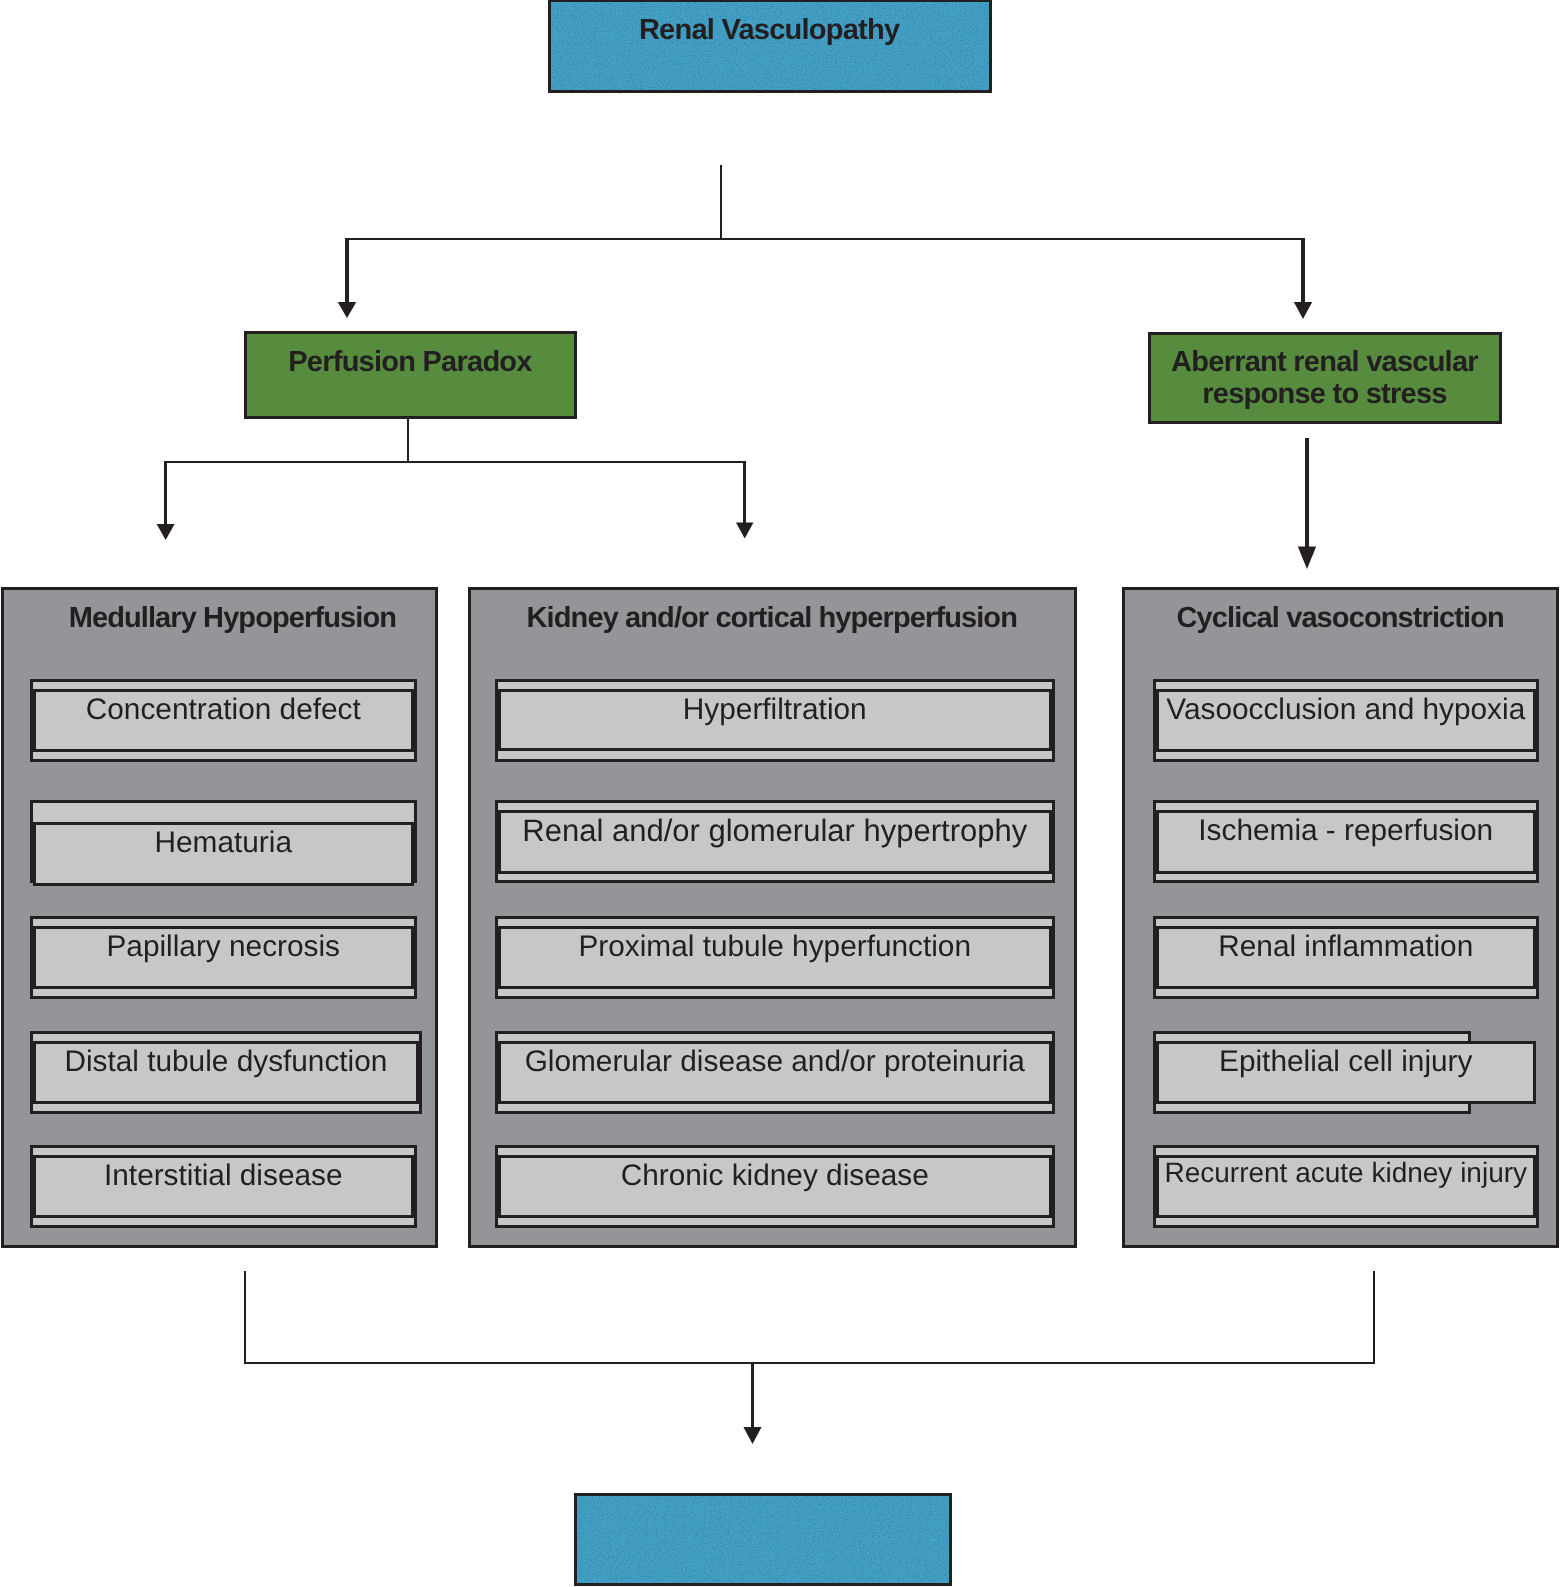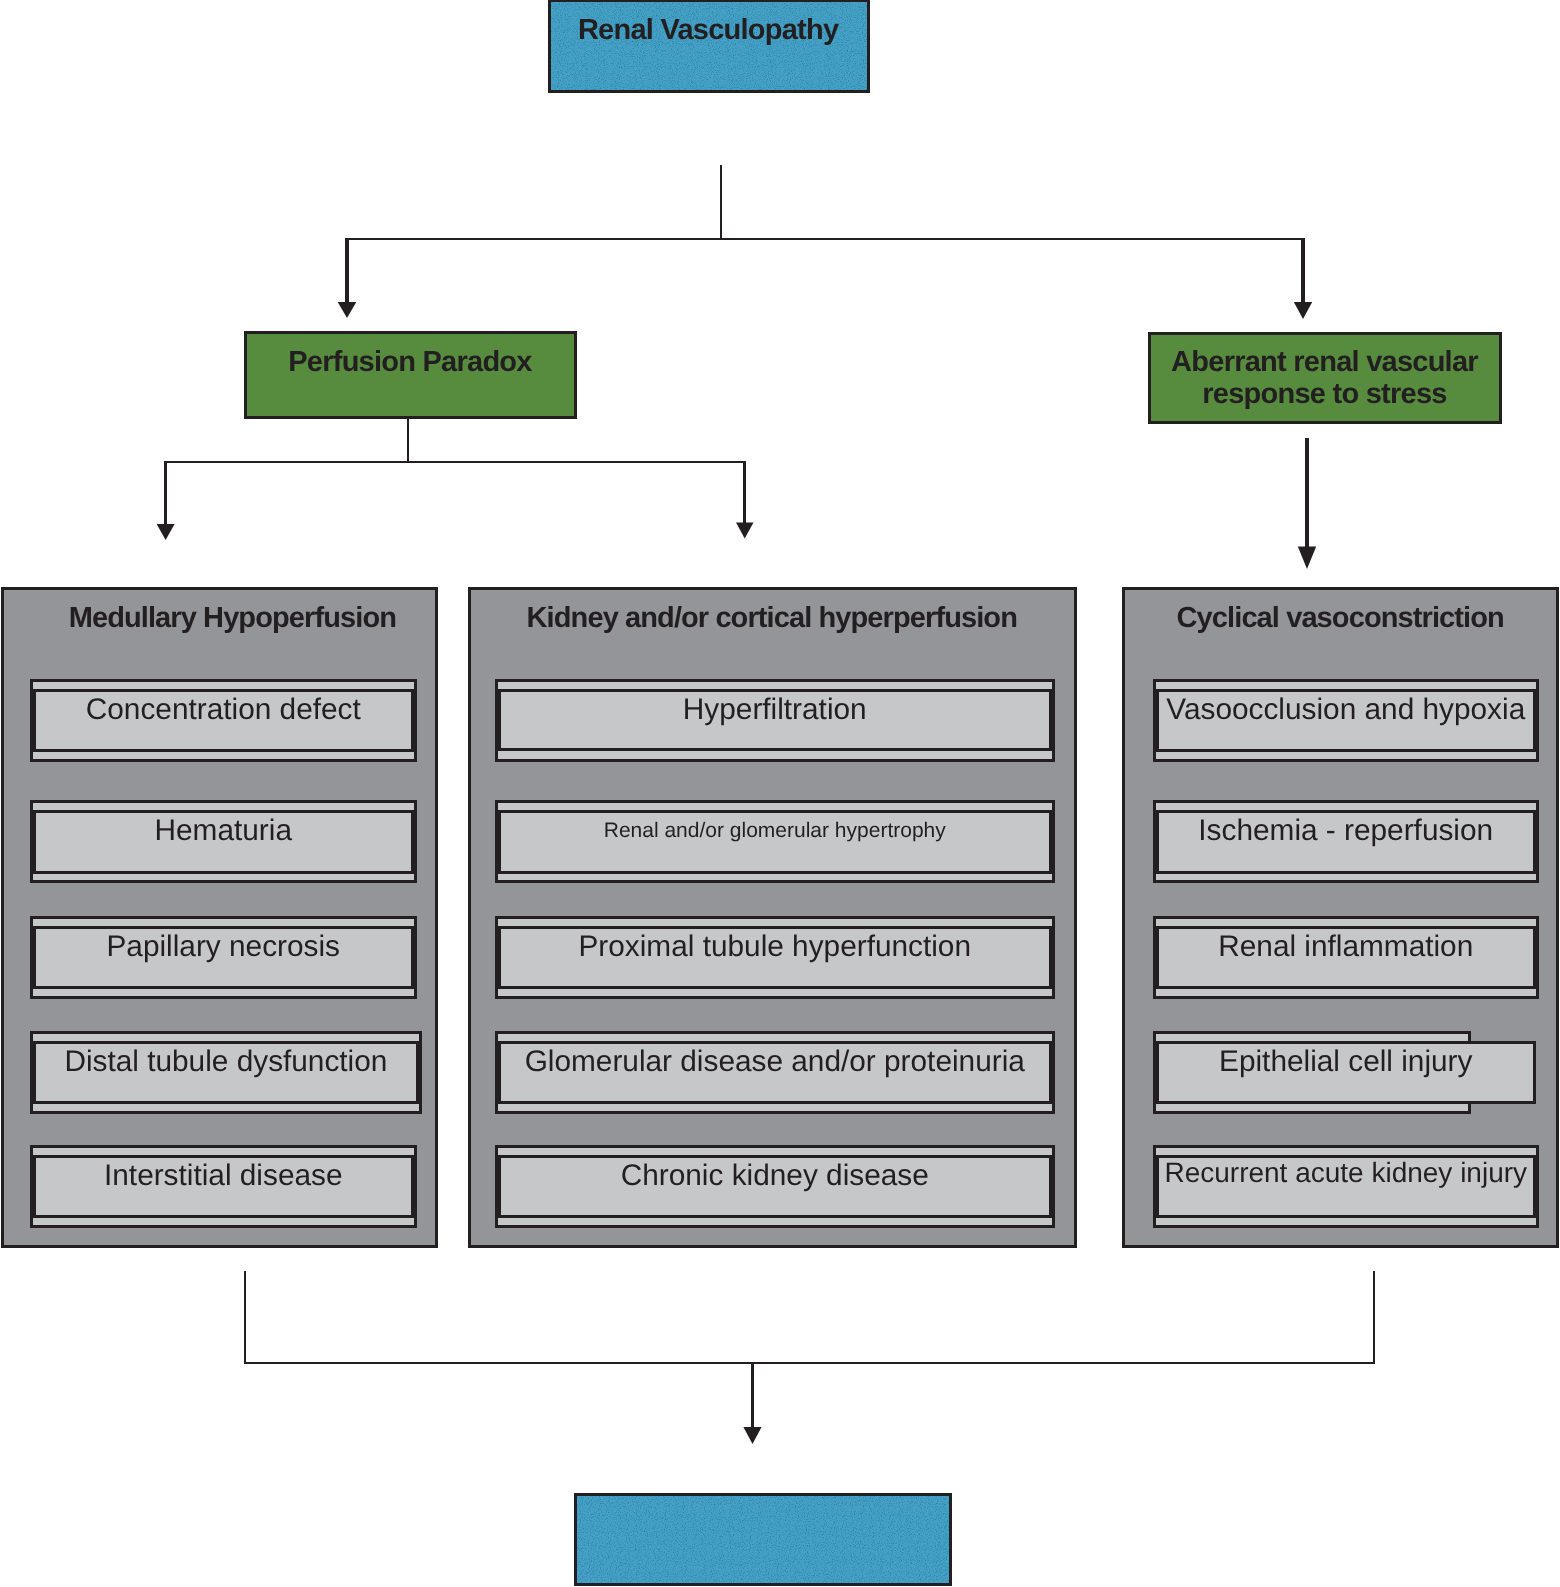--- a/index.html
+++ b/index.html
@@ -36,21 +36,21 @@
   .itembox .inner .lbl{position:absolute;left:0;width:100%;text-align:center;
                        white-space:nowrap;}
   svg.arrows{position:absolute;left:0;top:0;width:1560px;height:1587px;
              overflow:visible;pointer-events:none;}
 </style>
 </head>
 <body>
 
 <div id="stage">
 
-  <div class="abs teal" style="left:547.5px;top:-0.8px;width:322px;height:93.6px;">
+  <div class="abs teal" style="left:547.5px;top:-0.8px;width:444px;height:93.6px;">
     <svg class="noise" viewBox="0 0 378 91" preserveAspectRatio="none">
       <filter id="n1" x="0" y="0" width="100%" height="100%" color-interpolation-filters="sRGB">
         <feTurbulence type="fractalNoise" baseFrequency="0.88 0.88" numOctaves="2" seed="7" result="t"></feTurbulence>
         <feColorMatrix in="t" type="matrix" values="0 0 0 0 0.10  0 0 0 0 0.40  0 0 0 0 0.55  0 0 1.5 0 -0.70"></feColorMatrix>
       </filter>
       <rect width="378" height="91" filter="url(#n1)"></rect>
     </svg>
     <div class="lbl" style="top:14.2px;font-size:29px;line-height:29px;">Renal Vasculopathy</div>
   </div>
 
@@ -75,21 +75,21 @@
     <div class="panel-title" style="top:13.8px;font-size:29px;line-height:29px;">Cyclical vasoconstriction</div>
   </div>
 
   <div id="items">
       <div class="abs itembox" style="left: 30px; top: 678.6px; width: 386.7px; height: 83.4px;">
         <div class="inner" style="left: -0.5px; top: 7px; width: 381.5px; height: 63.5px;">
           <div class="lbl" style="top: 3.3px; font-size: 29.8px; line-height: 29.8px;">Concentration defect</div>
         </div>
       </div>
       <div class="abs itembox" style="left: 30px; top: 800px; width: 386.7px; height: 83.4px;">
-        <div class="inner" style="left: -0.5px; top: 7px; width: 381.5px; height: 63.5px;">
+        <div class="inner" style="left: -0.5px; top: 19px; width: 381.5px; height: 63.5px;">
           <div class="lbl" style="top: 3.3px; font-size: 29.8px; line-height: 29.8px;">Hematuria</div>
         </div>
       </div>
       <div class="abs itembox" style="left: 30px; top: 915.8px; width: 386.7px; height: 83.4px;">
         <div class="inner" style="left: -0.5px; top: 7px; width: 381.5px; height: 63.5px;">
           <div class="lbl" style="top: 3.3px; font-size: 29.8px; line-height: 29.8px;">Papillary necrosis</div>
         </div>
       </div>
       <div class="abs itembox" style="left: 30px; top: 1030.8px; width: 392px; height: 83.4px;">
         <div class="inner" style="left: -0.5px; top: 7px; width: 386.8px; height: 63.5px;">
@@ -101,21 +101,21 @@
           <div class="lbl" style="top: 3.3px; font-size: 29.8px; line-height: 29.8px;">Interstitial disease</div>
         </div>
       </div>
       <div class="abs itembox" style="left: 495px; top: 678.6px; width: 560px; height: 83.4px;">
         <div class="inner" style="left: -0.5px; top: 7px; width: 554.5px; height: 62px;">
           <div class="lbl" style="top: 3.3px; font-size: 29.8px; line-height: 29.8px;">Hyperfiltration</div>
         </div>
       </div>
       <div class="abs itembox" style="left: 495px; top: 800px; width: 560px; height: 83.4px;">
         <div class="inner" style="left: -0.5px; top: 7px; width: 554.5px; height: 63.5px;">
-          <div class="lbl" style="top: 3.3px; font-size: 21px; line-height: 29.8px;">Renal and/or glomerular hypertrophy</div>
+          <div class="lbl" style="top: 3.3px; font-size: 31px; line-height: 29.8px;">Renal and/or glomerular hypertrophy</div>
         </div>
       </div>
       <div class="abs itembox" style="left: 495px; top: 915.8px; width: 560px; height: 83.4px;">
         <div class="inner" style="left: -0.5px; top: 7px; width: 554.5px; height: 63.5px;">
           <div class="lbl" style="top: 3.3px; font-size: 29.8px; line-height: 29.8px;">Proximal tubule hyperfunction</div>
         </div>
       </div>
       <div class="abs itembox" style="left: 495px; top: 1030.8px; width: 560px; height: 83.4px;">
         <div class="inner" style="left: -0.5px; top: 7px; width: 554.5px; height: 63.5px;">
           <div class="lbl" style="top: 3.3px; font-size: 29.8px; line-height: 29.8px;">Glomerular disease and/or proteinuria</div>

